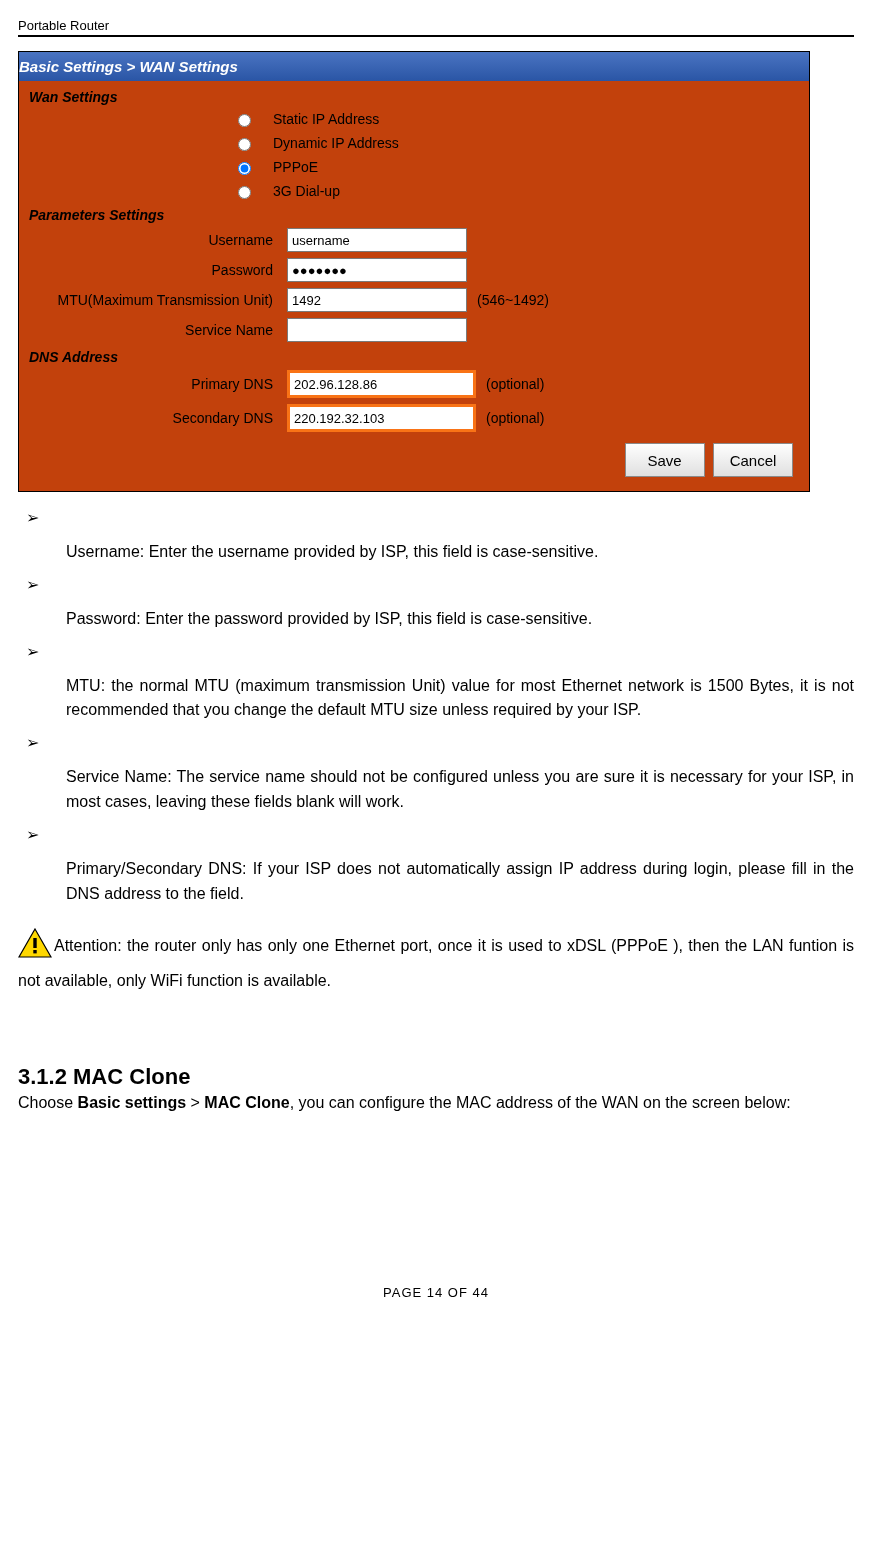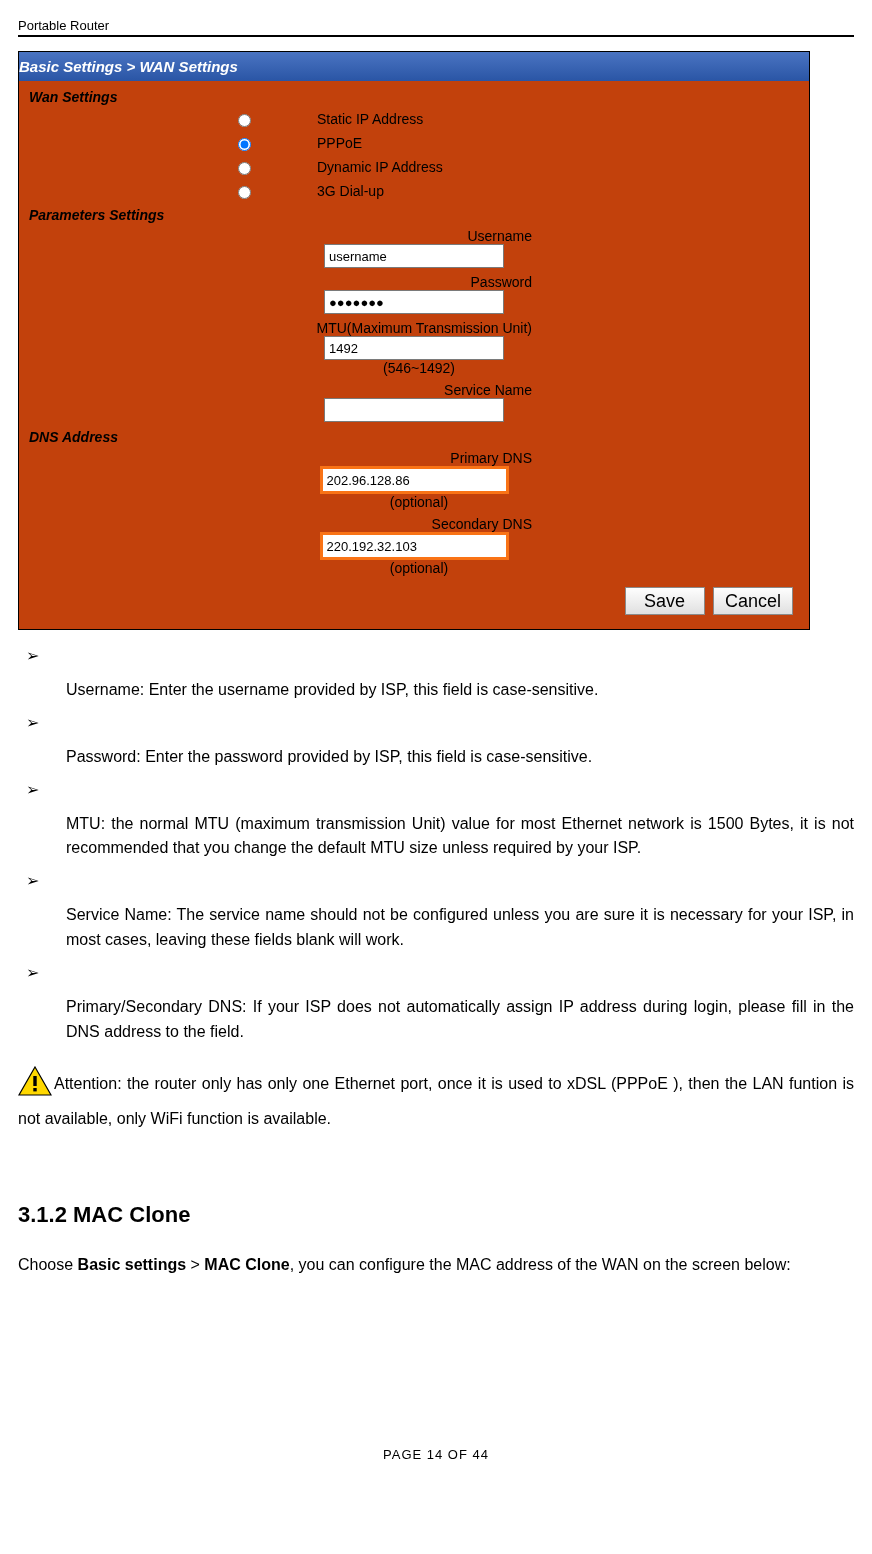--- a/index.html
+++ b/index.html
@@ -44,33 +44,31 @@
       padding: 4px 4px 2px 6px;
     }
     .radio-group {
       padding-left: 210px;
     }
     .radio-row {
       display: flex;
       align-items: flex-end;
       padding: 4px 0;
       font-size: 14px;
-      gap: 44px;
     }
     .radio-row .radio-ctrl {
       width: 40px;
       display: flex;
       justify-content: flex-start;
     }
     .form-row {
       display: flex;
       align-items: center;
       padding: 3px 0;
       font-size: 14px;
-      flex-direction: column;
     }
     .form-label {
       width: 250px;
       text-align: right;
       padding-right: 14px;
     }
     .form-label-narrow {
       width: 250px;
       text-align: right;
       padding-right: 14px;
@@ -92,24 +90,24 @@
     .hint {
       padding-left: 10px;
       font-size: 14px;
     }
     .button-row {
       text-align: right;
       padding: 8px 12px 4px 0;
     }
     .btn {
       width: 80px;
-      height: 28px;
+      height: 34px;
       background: linear-gradient(#fefefe, #e0e0e0);
       border: 1px solid #8a8a8a;
-      font-size: 18px;
+      font-size: 15px;
       margin-left: 4px;
       cursor: pointer;
     }
     ul.bullets {
       list-style: none;
       padding: 0;
       margin: 8px 0 12px 0;
     }
     ul.bullets li {
       display: flex;
@@ -135,21 +133,21 @@
       text-align: justify;
     }
     .warn-icon {
       display: inline-block;
       vertical-align: middle;
       margin-right: 2px;
     }
     h2.sub {
       font-size: 22px;
       font-weight: bold;
-      margin: 70px 0 24px 0;
+      margin: 70px 0 0 0;
     }
     .para {
       font-size: 16px;
       line-height: 1.6;
       text-align: justify;
     }
     .bold { font-weight: bold; }
     .footer {
       text-align: center;
       font-size: 13px;
@@ -172,29 +170,29 @@
     <div class="section-title">Wan Settings</div>
     <div class="radio-group">
       <div class="radio-row">
         <span class="radio-ctrl">
             <input type="radio" name="wan" style="">
           </span>
         <span>Static IP Address</span>
       </div>
       <div class="radio-row">
         <span class="radio-ctrl">
+            <input type="radio" name="wan" style="">
+          </span>
+        <span>Dynamic IP Address</span>
+      </div>
+      <div class="radio-row">
+        <span class="radio-ctrl">
             <input type="radio" name="wan" checked="" style="">
           </span>
         <span>PPPoE</span>
-      </div>
-      <div class="radio-row">
-        <span class="radio-ctrl">
-            <input type="radio" name="wan" style="">
-          </span>
-        <span>Dynamic IP Address</span>
       </div>
       <div class="radio-row">
         <span class="radio-ctrl">
             <input type="radio" name="wan" style="">
           </span>
         <span>3G Dial-up</span>
       </div>
     </div>
 
     <div class="section-title">Parameters Settings</div>

